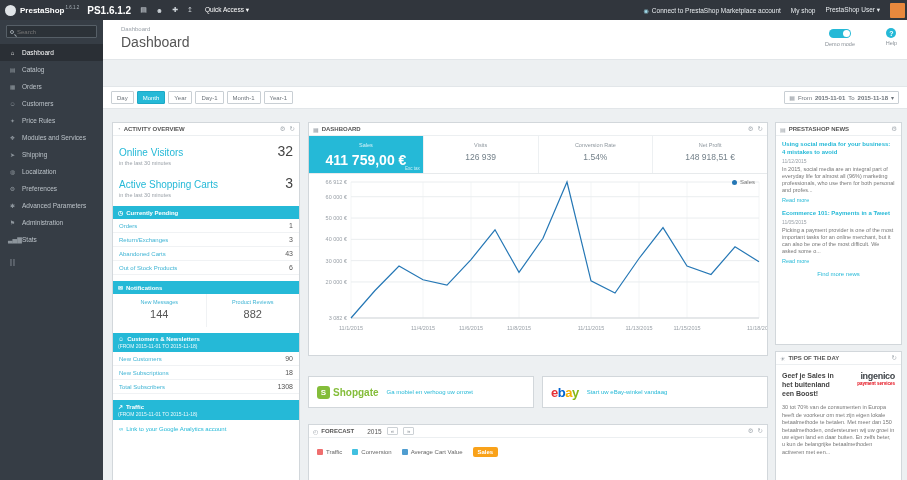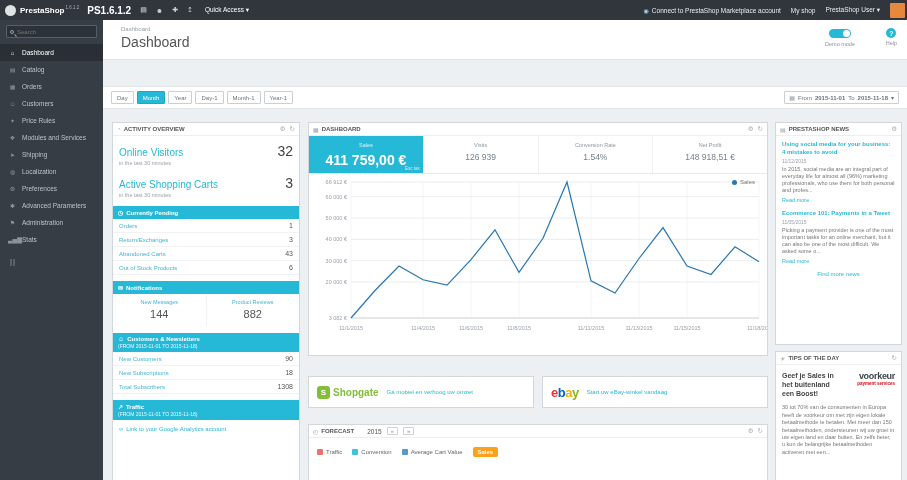--- a/index.html
+++ b/index.html
@@ -472,21 +472,21 @@
       <span class="ph-icon">☀</span>
       <span>TIPS OF THE DAY</span>
       <span class="ph-tools">
           <span>↻</span>
         </span>
     </div>
     <div class="tips-body">
       <div class="tips-top">
         <div class="tips-head">Geef je Sales in het buitenland een Boost!</div>
         <div class="ingenico">
-          <div class="ing-name">voorkeur</div>
+          <div class="ing-name">ingenico</div>
           <div class="ing-sub" style="color: rgb(227, 6, 19);">payment services</div>
         </div>
       </div>
       <div class="tips-text">30 tot 70% van de consumenten in Europa heeft de voorkeur om met zijn eigen lokale betaalmethode te betalen. Met meer dan 150 betaalmethoden, ondersteunen wij uw groei in uw eigen land en daar buiten. En zelfs beter, u kun de belangrijke betaalmethoden activeren met een...</div>
     </div>
   </div>
 
 </div>
 
 </body></html>

